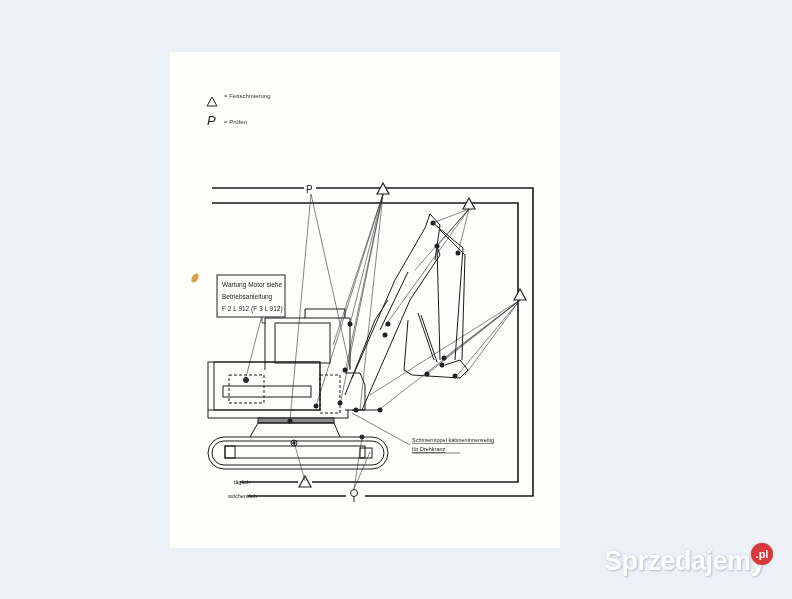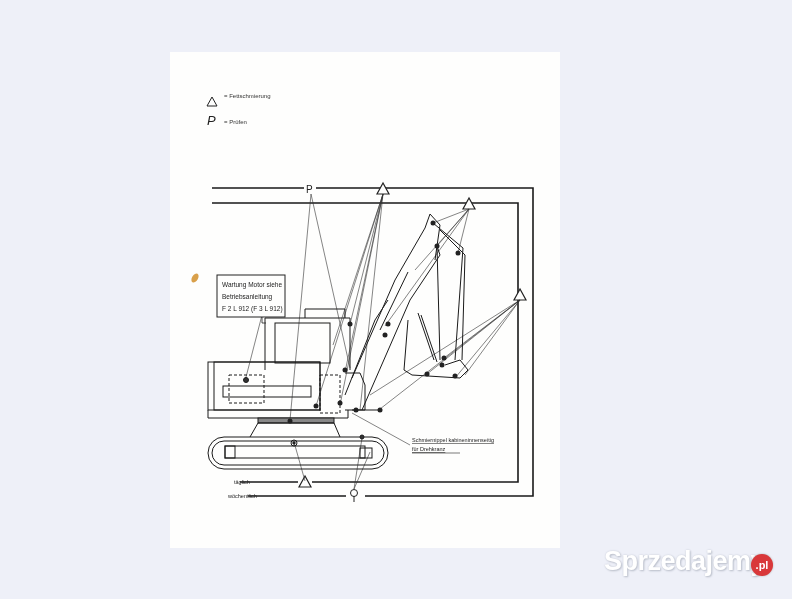--- a/index.html
+++ b/index.html
@@ -21,21 +21,20 @@
     font-family: "Liberation Sans", sans-serif; font-weight: bold; font-size: 27px;
     color: #ffffff; letter-spacing: -0.5px;
     text-shadow: 0 0 2px #c8ccd6, 1px 1px 2px #b7bcc8;
   }
   .wm-badge {
     position: absolute; left: 751px; top: 543px; width: 22px; height: 22px;
     border-radius: 50%; background: #d9383a; color: #fff;
     font-family: "Liberation Sans", sans-serif; font-weight: bold; font-size: 11px;
     display: flex; align-items: center; justify-content: center;
     box-shadow: 0 0 2px #aaa;
-    margin-top: 11px;
   }
 </style>
 </head>
 <body>
 
 <div class="page"></div>
 
 <svg class="diagram" viewBox="0 0 792 599" xmlns="http://www.w3.org/2000/svg">
 
   <ellipse cx="195" cy="278" rx="3" ry="5" fill="#d9a04a" transform="rotate(30 195 278)"></ellipse>

